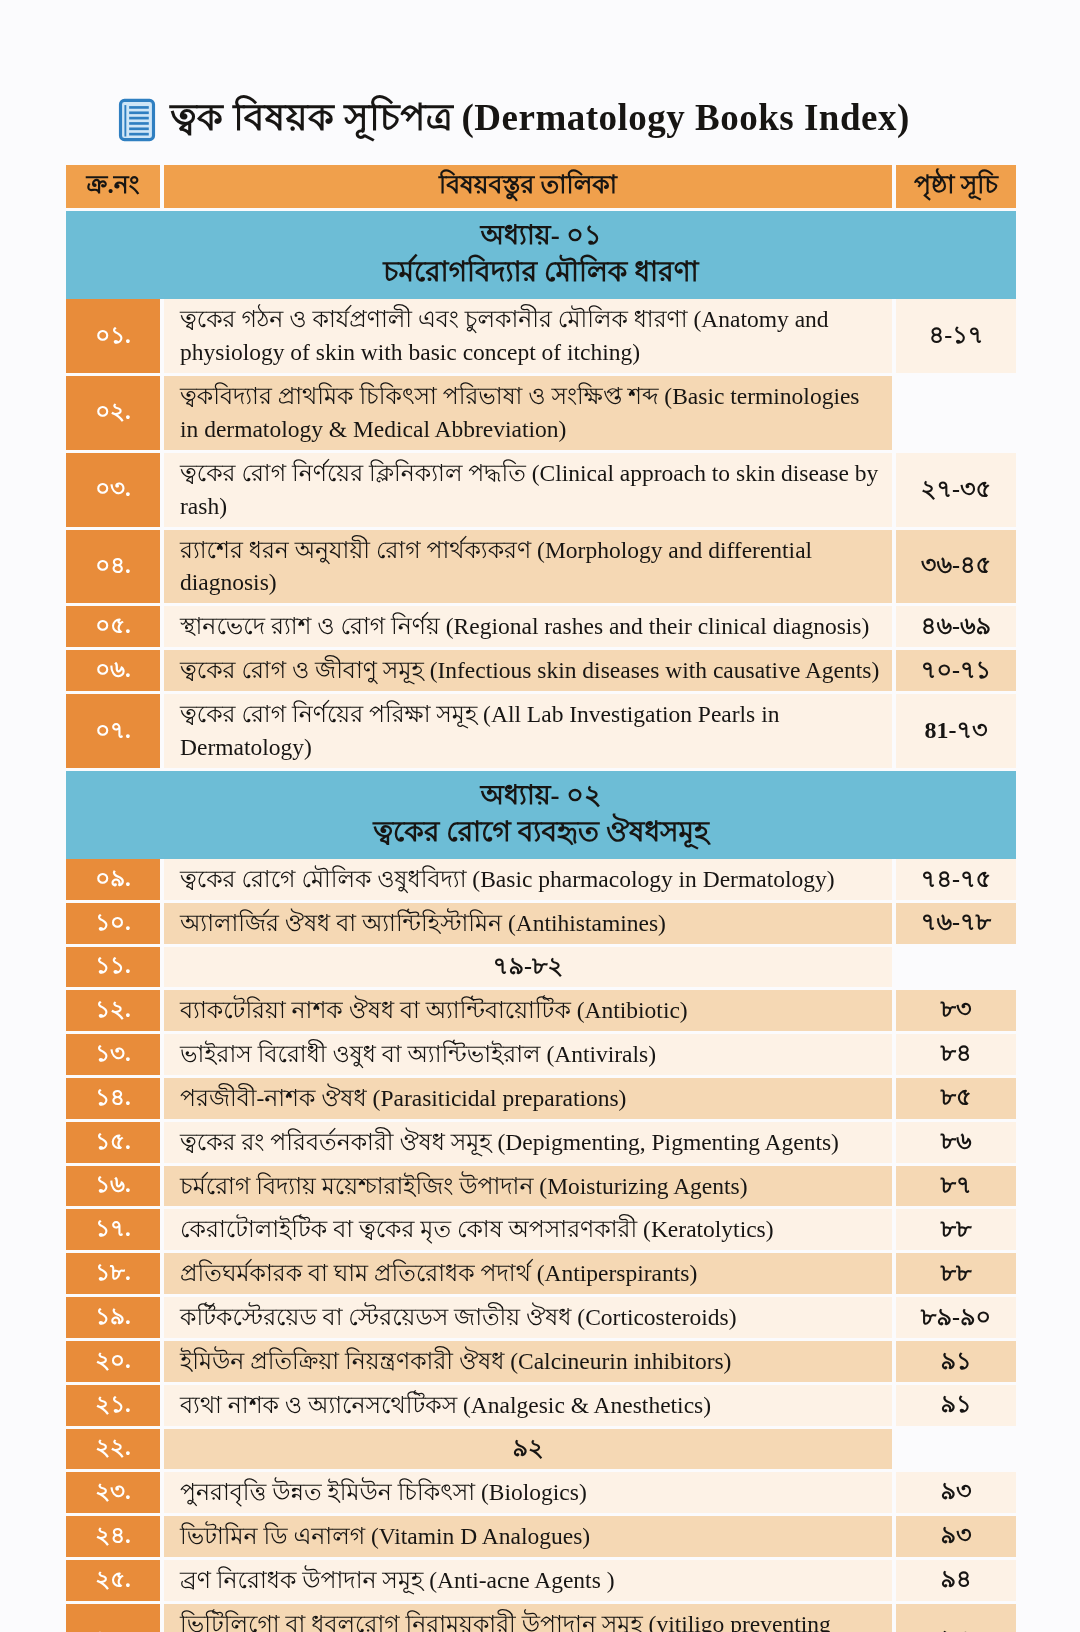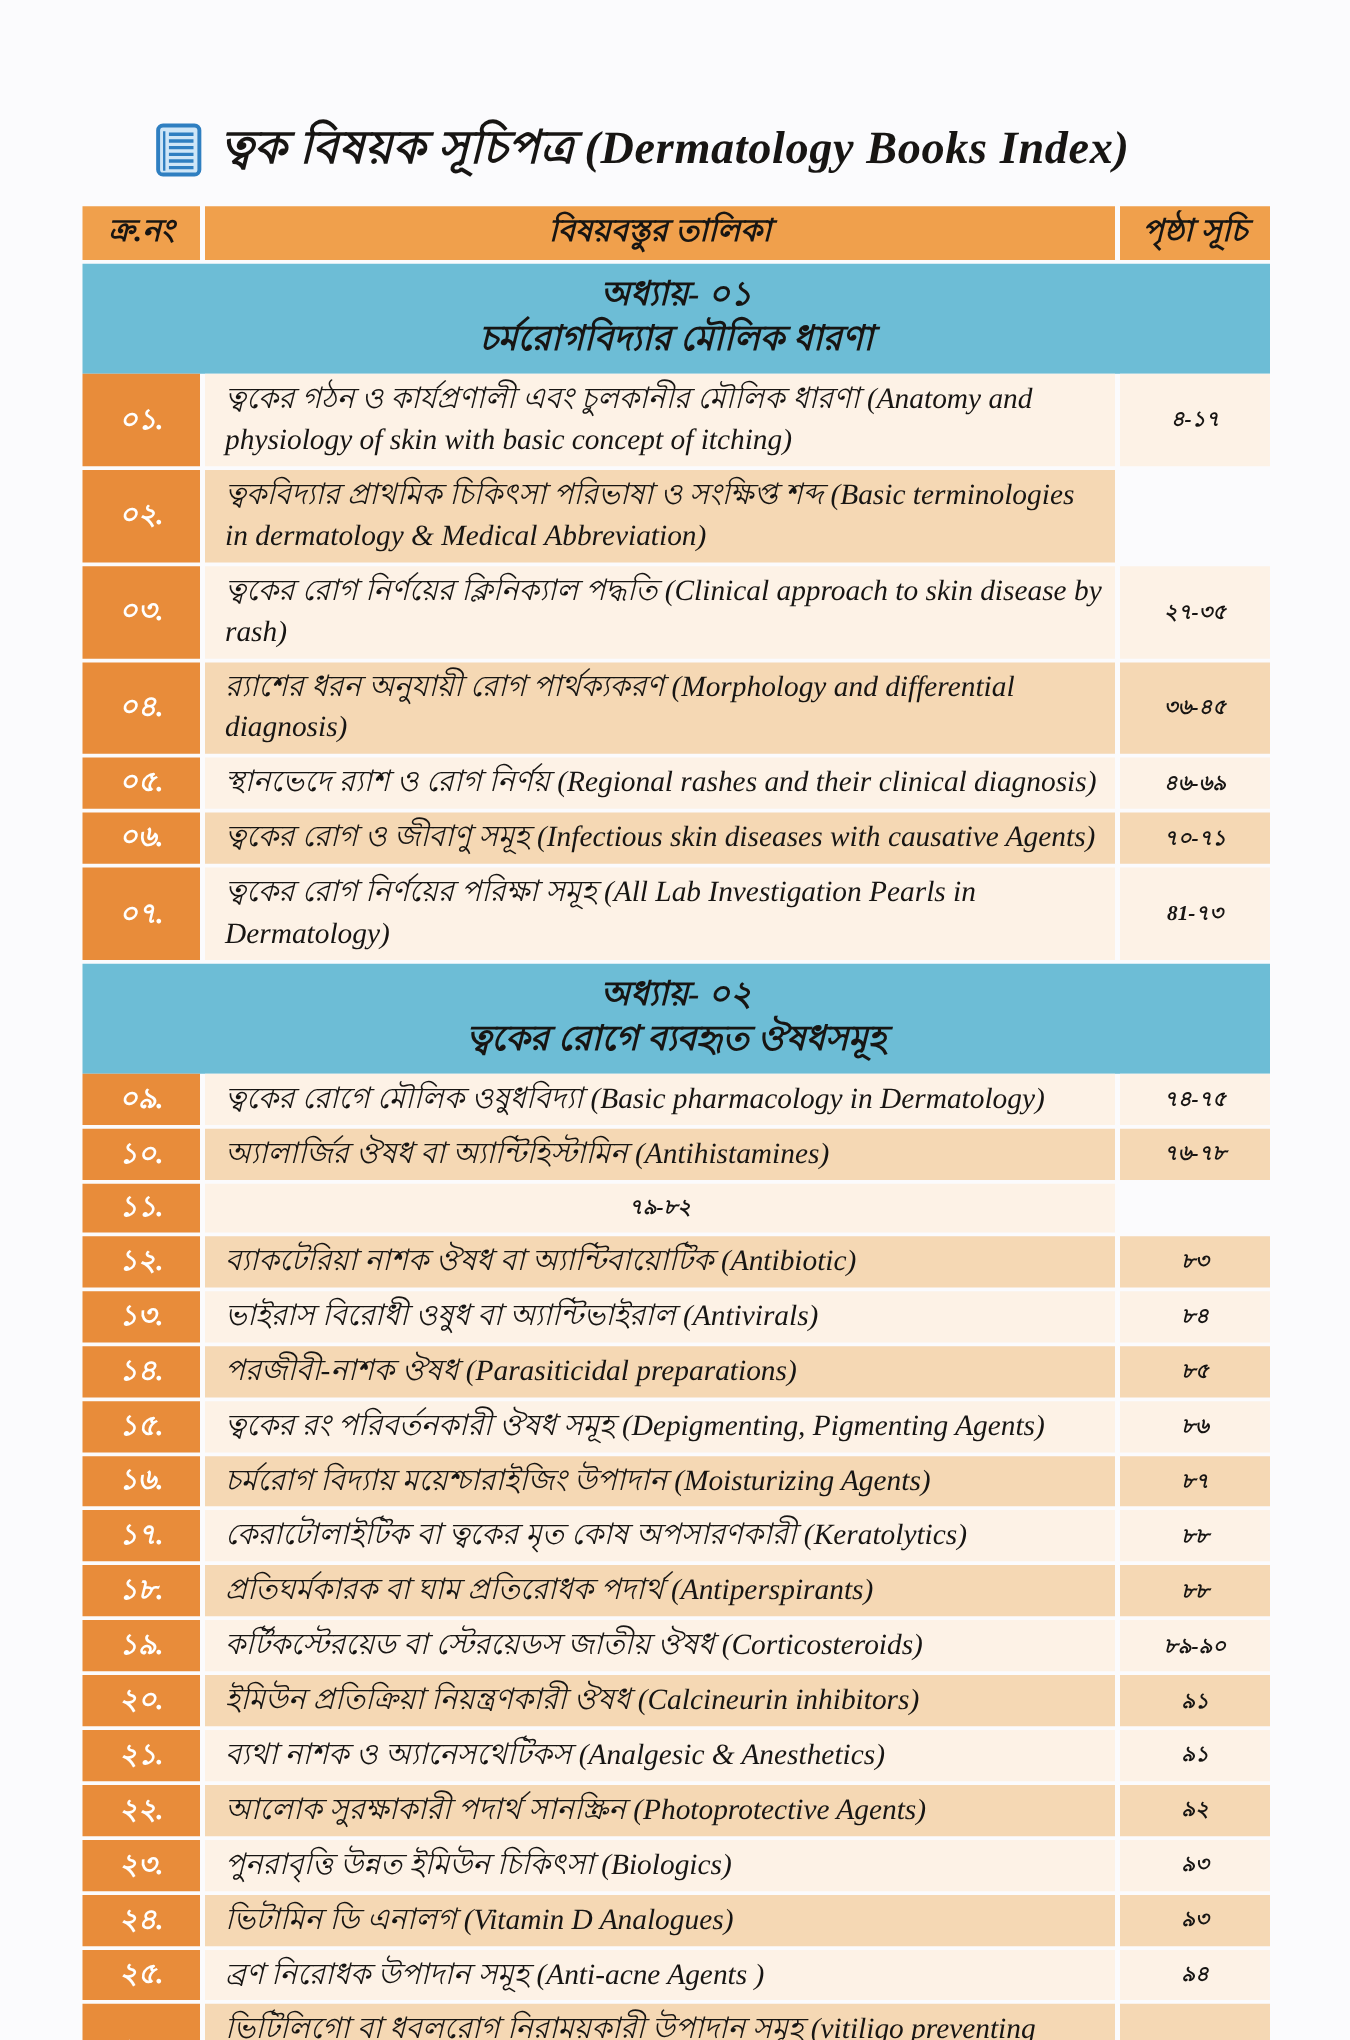--- a/index.html
+++ b/index.html
@@ -11,21 +11,21 @@
     --ink:#171513;
     --page-bg:#fbfbfd;
   }
   *{margin:0;padding:0;box-sizing:border-box;}
   html,body{width:1080px;height:1632px;overflow:hidden;}
   body{
     background:var(--page-bg);
     color:var(--ink);
     font-family:"Liberation Serif","DejaVu Serif",serif;
   }
-  .page{width:1028px;height:1632px;position:relative;font-style:italic;}
+  .page{width:1028px;height:1632px;position:relative;}
 
   
   .title-wrap{
     display:flex;justify-content:center;align-items:center;
     padding-top:88px;margin-bottom:14px;gap:14px;
   }
   .doc-icon{flex:0 0 auto;display:block;}
   .title-text{
     font-size:37px;font-weight:bold;letter-spacing:.5px;
     white-space:nowrap;
@@ -59,21 +59,21 @@
     background:var(--orange-serial);
     color:#fff;font-weight:bold;font-size:23px;
     justify-content:center;
   }
   .cell.content{
     padding:4px 10px 4px 16px;
     font-size:23.5px;line-height:1.4;
   }
   .cell.pages{
     justify-content:center;
-    font-weight:bold;font-size:17px;
+    font-weight:bold;font-size:24px;
   }
   .t-row.light .content,.t-row.light .pages{background:var(--row-light);}
   .t-row.dark  .content,.t-row.dark  .pages{background:var(--row-dark);}
 </style>
 </head>
 <body>
 
 <div class="page">
 
   <div class="title-wrap">
@@ -226,21 +226,20 @@
   </div>
 
   <div class="t-row light">
     <div class="cell serial">২১.</div>
     <div class="cell content">ব্যথা নাশক ও অ্যানেসথেটিকস (Analgesic &amp; Anesthetics)</div>
     <div class="cell pages">৯১</div>
   </div>
 
   <div class="t-row dark">
     <div class="cell serial">২২.</div>
-    <div class="cell content">আলোক সুরক্ষাকারী পদার্থ সানস্ক্রিন (Photoprotective Agents)</div>
     <div class="cell pages">৯২</div>
   </div>
 
   <div class="t-row light">
     <div class="cell serial">২৩.</div>
     <div class="cell content">পুনরাবৃত্তি উন্নত ইমিউন চিকিৎসা (Biologics)</div>
     <div class="cell pages">৯৩</div>
   </div>
 
   <div class="t-row dark">

